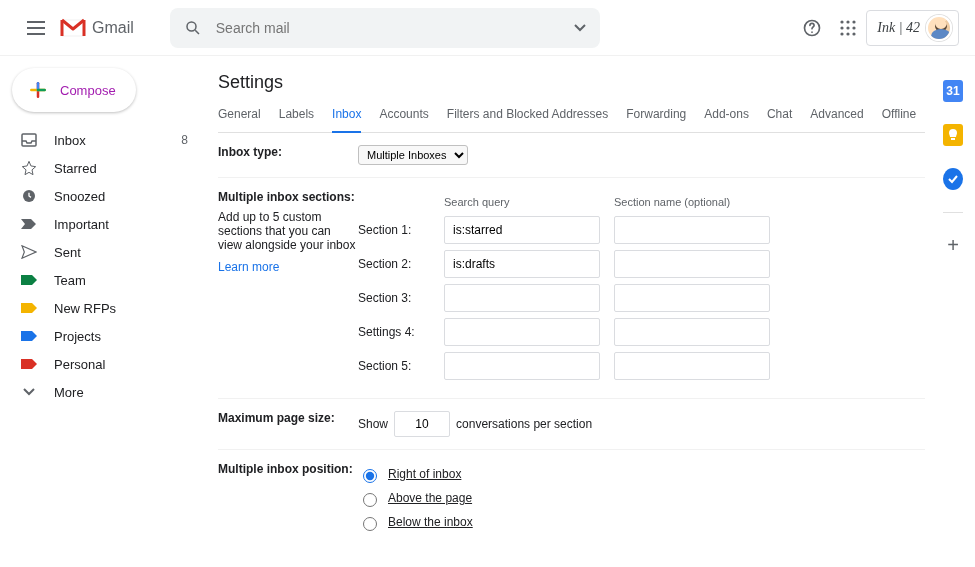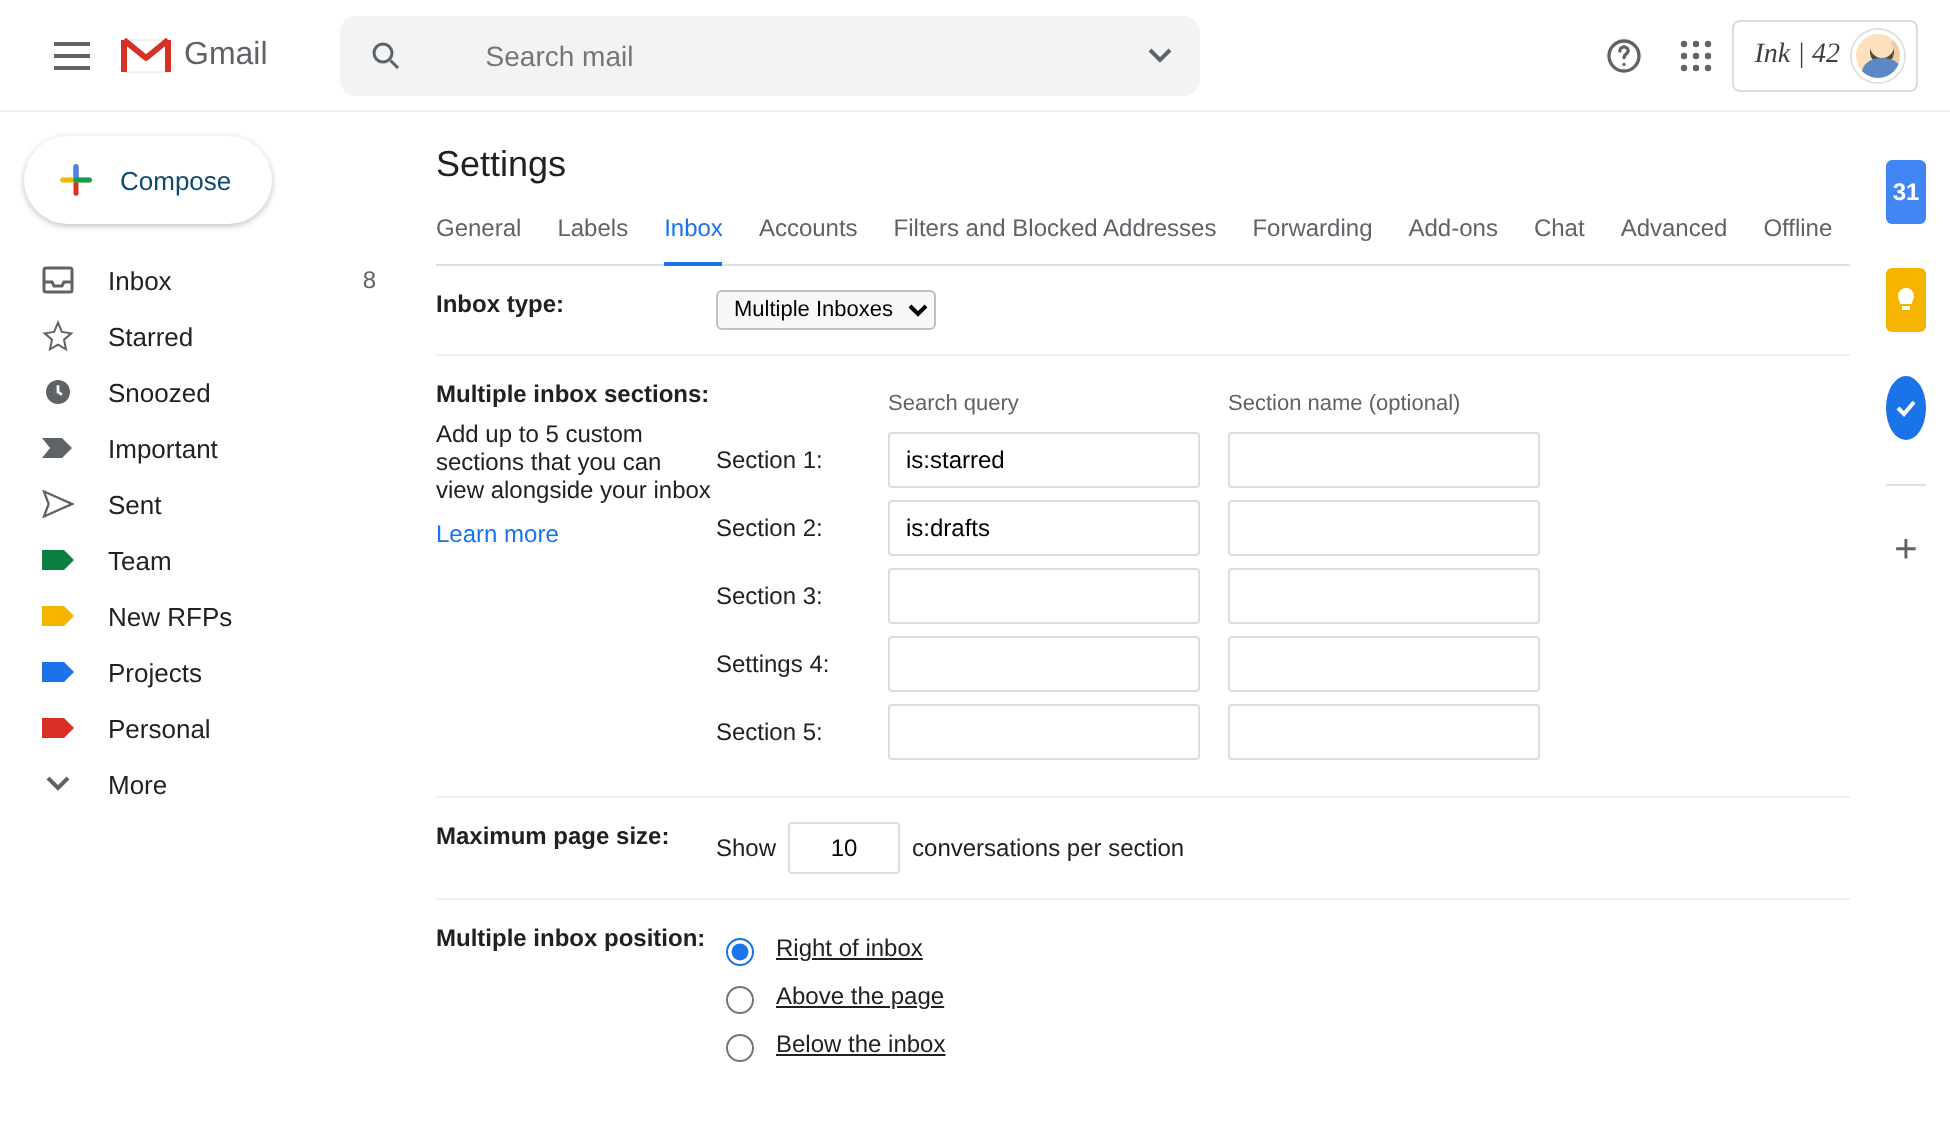--- a/index.html
+++ b/index.html
@@ -6,32 +6,32 @@
   html, body { margin:0; padding:0; font-family: Arial, Helvetica, sans-serif; background:#fff; color:#202124; }
   body { width:975px; height:567px; position:relative; overflow:hidden; }
 
   
   .header { height:56px; display:flex; align-items:center; padding:0 16px; border-bottom:1px solid #f1f1f1; }
   .menu-btn { width:40px; height:40px; border:none; background:none; display:flex; align-items:center; justify-content:center; cursor:pointer; border-radius:50%; }
   .gmail-logo { display:flex; align-items:center; gap:6px; margin-left:4px; margin-right:30px; }
   .gmail-logo svg { width:26px; height:22px; }
   .gmail-text { font-size:16px; color:#5f6368; }
   .search-bar { flex:0 0 430px; background:#f1f3f4; height:40px; border-radius:8px; display:flex; align-items:center; padding:0 14px; margin-left:6px; }
-  .search-bar input { flex:1; border:none; background:transparent; font-size:14px; outline:none; color:#0f766e;margin-left:27px; }
+  .search-bar input { flex:1; border:none; background:transparent; font-size:14px; outline:none; color:#0f766e; }
   .header-spacer { flex:1; }
   .icon-btn { width:36px; height:36px; border:none; background:none; display:flex; align-items:center; justify-content:center; cursor:pointer; border-radius:50%; }
   .account-chip { height:36px; border:1px solid #dadce0; border-radius:4px; display:flex; align-items:center; padding:0 6px 0 10px; gap:6px; }
   .account-chip span { font-family: cursive; font-style:italic; font-size:14px; color:#3c4043; }
   .avatar { width:26px; height:26px; border-radius:50%; background:linear-gradient(135deg,#ffe0bd 50%,#eecba3 50%); position:relative; overflow:hidden; border:2px solid #fff; box-shadow:0 0 0 1px #e0e0e0; }
   .avatar::after{content:"";position:absolute;bottom:-4px;left:3px;width:20px;height:14px;background:#5c88c5;border-radius:50% 50% 0 0;}
   .avatar::before{content:"";position:absolute;top:3px;left:7px;width:12px;height:12px;background:#ffe0bd;border-radius:50%;box-shadow:0 -3px 0 #5a4634 inset;}
 
   
   .sidebar { position:absolute; left:0; top:56px; width:200px; padding-top:12px; }
-  .compose-btn { margin:0 0 14px 12px; height:44px; width:124px; border:none; border-radius:22px; background:#fff; box-shadow:0 1px 3px rgba(0,0,0,0.25); display:flex; align-items:center; padding:0 16px; gap:12px; cursor:pointer; font-size:13px; color:#0c4a6e; }
+  .compose-btn { margin:0 0 14px 12px; height:44px; width:124px; border:none; border-radius:22px; background:#fff; box-shadow:0 1px 3px rgba(0,0,0,0.25); display:flex; align-items:center; padding:0 16px; gap:12px; cursor:pointer; font-size:13px; color:#a21caf; }
   .plus-icon svg{width:20px;height:20px;}
   .nav { list-style:none; margin:0; padding:0; }
   .nav li { display:flex; align-items:center; height:28px; padding:0 12px 0 20px; font-size:13px; color:#202124; cursor:pointer; border-radius:0 14px 14px 0; }
   .nav li .nav-icon { width:18px; display:flex; justify-content:center; margin-right:16px; }
   .nav li .nav-label { flex:1; }
   .nav li .nav-count { font-size:12px; color:#5f6368; }
 
   
   .main { position:absolute; left:200px; top:56px; right:50px; bottom:0; padding:16px 0 0 18px; overflow:hidden; }
   .page-title { font-size:18px; color:#202124; margin:0 0 14px 0; font-weight:400; }
@@ -58,21 +58,21 @@
   .col-gap{width:14px;}
   .head-gap{width:86px;}
 
   .pagesize-input{ width:56px; height:26px; text-align:center; border:1px solid #dadce0; border-radius:2px; margin:0 6px; font-size:12px;}
 
   .radio-row{ display:flex; align-items:center; gap:8px; height:24px; font-size:12px; color:#202124;text-decoration:underline;}
   .radio-row input{ accent-color:#1a73e8; width:14px; height:14px; }
 
   
   .rail { position:absolute; right:0; top:56px; width:44px; display:flex; flex-direction:column; align-items:center; padding-top:24px; gap:22px; }
-  .rail-icon { width:20px; height:32px; border-radius:3px; display:flex; align-items:center; justify-content:center; font-size:12px; font-weight:bold; color:#fff;}
+  .rail-icon { width:20px; height:22px; border-radius:3px; display:flex; align-items:center; justify-content:center; font-size:12px; font-weight:bold; color:#fff;}
   .rail-divider{width:20px;height:1px;background:#e0e0e0;}
   .rail-plus{color:#5f6368;font-size:20px;line-height:1;}
 
   svg{display:block;}
 </style>
 </head>
 <body>
 
 <header class="header">
   <button class="menu-btn">

